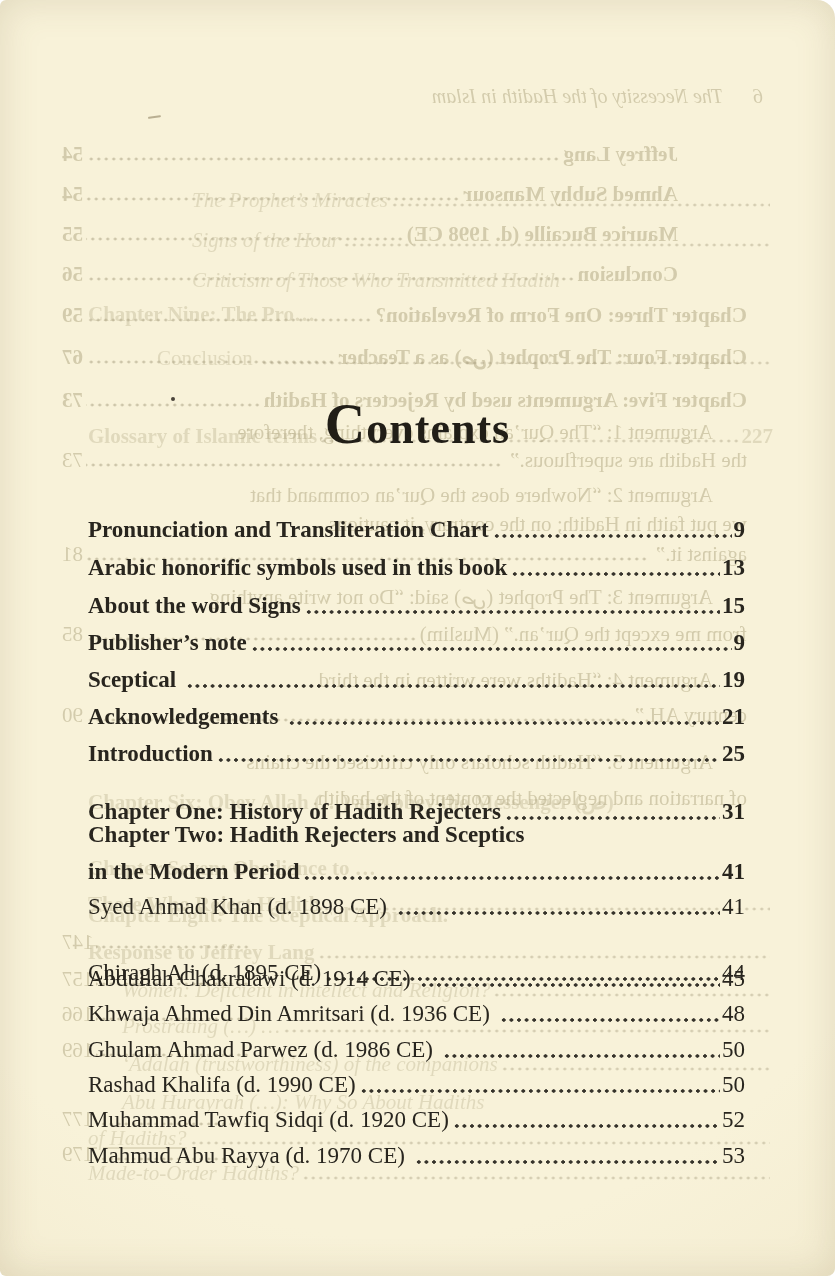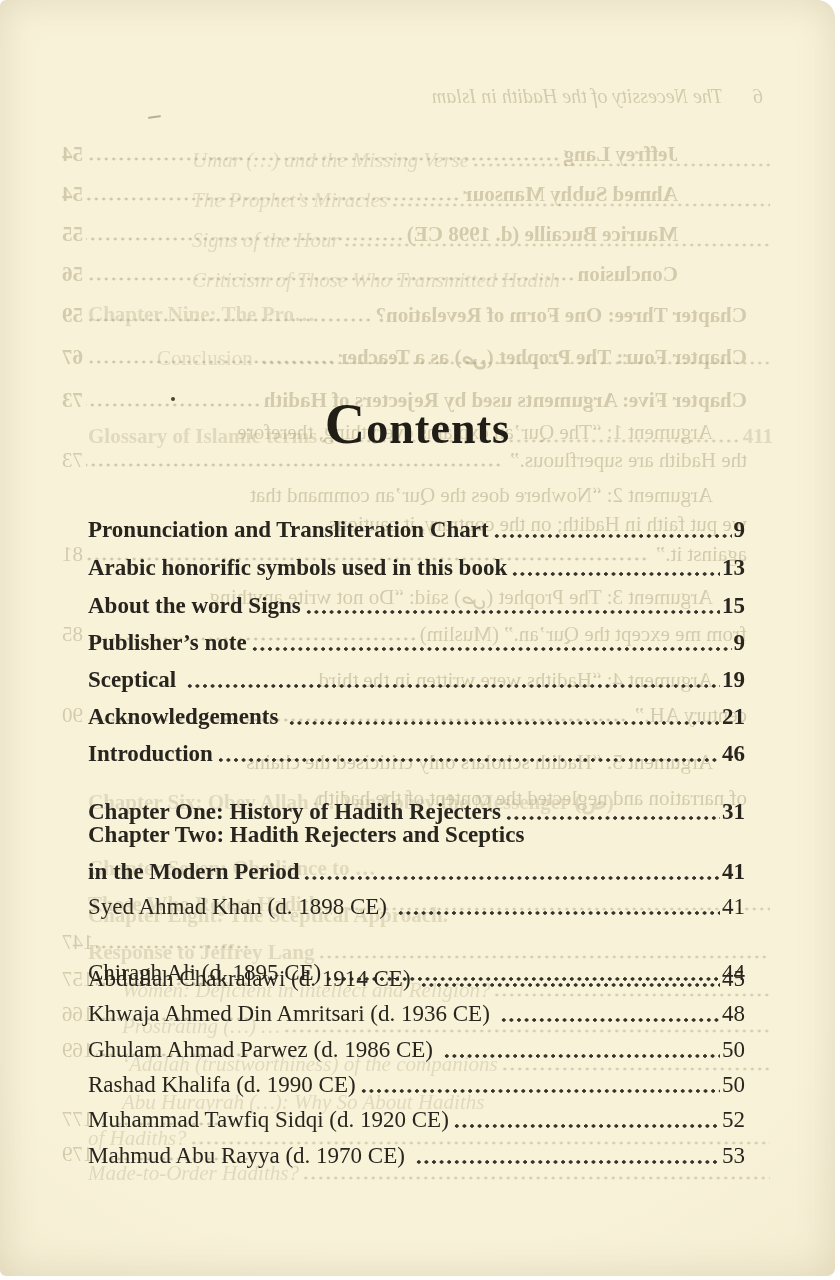--- a/index.html
+++ b/index.html
@@ -71,37 +71,36 @@
       <div class="g-row" style="top: 786px; padding-left: 26px;"><span class="lbl">of narration and neglected the content of the hadith.</span></div>
       <div class="g-row" style="top: 930px; padding-left: 520px;"><span class="lbl"></span><span class="dots"></span><span class="num">147</span></div>
       <div class="g-row" style="top: 967px; padding-left: 520px;"><span class="lbl"></span><span class="dots"></span><span class="num">157</span></div>
       <div class="g-row" style="top: 1002px; padding-left: 520px;"><span class="lbl"></span><span class="dots"></span><span class="num">166</span></div>
       <div class="g-row" style="top: 1038px; padding-left: 520px;"><span class="lbl"></span><span class="dots"></span><span class="num">169</span></div>
       <div class="g-row" style="top: 1107px; padding-left: 520px;"><span class="lbl"></span><span class="dots"></span><span class="num">177</span></div>
       <div class="g-row" style="top: 1142px; padding-left: 520px;"><span class="lbl"></span><span class="dots"></span><span class="num">179</span></div>
     </div>
 
   <div class="ghost ghost-next" id="ghost-next">
-      <div class="g-row g-em" style="top: 148px; padding-left: 130px;"><span class="lbl">Umar (…) and the Missing Verse</span><span class="dots"></span></div>
       <div class="g-row g-em" style="top: 188px; padding-left: 130px;"><span class="lbl">The Prophet’s Miracles</span><span class="dots"></span></div>
       <div class="g-row g-em" style="top: 228px; padding-left: 130px;"><span class="lbl">Signs of the Hour</span><span class="dots"></span></div>
       <div class="g-row g-em" style="top: 268px; padding-left: 130px;"><span class="lbl">Criticism of Those Who Transmitted Hadith</span></div>
       <div class="g-row g-bold" style="top: 302px; padding-left: 26px;"><span class="lbl">Chapter Nine: The Pro…</span></div>
       <div class="g-row" style="top: 346px; padding-left: 95px;"><span class="lbl">Conclusion </span><span class="dots"></span></div>
-      <div class="g-row g-bold" style="top: 424px; padding-left: 26px;"><span class="lbl">Glossary of Islamic terms</span><span class="dots"></span><span class="num">411</span></div>
+      <div class="g-row g-bold" style="top: 424px; padding-left: 26px;"><span class="lbl">Glossary of Islamic terms</span><span class="dots"></span><span class="num">227</span></div>
       <div class="g-row g-bold" style="top: 790px; padding-left: 26px;"><span class="lbl">Chapter Six: Obey Allah (…) and obey the Messenger (ص)</span></div>
       <div class="g-row g-bold" style="top: 856px; padding-left: 26px;"><span class="lbl">Chapter Seven: Obedience to …</span></div>
       <div class="g-row g-bold" style="top: 892px; padding-left: 26px;"><span class="lbl">Those Who Reject Hadith</span><span class="dots"></span></div>
       <div class="g-row g-bold" style="top: 903px; padding-left: 26px;"><span class="lbl">Chapter Eight: The Sceptical Approach.</span></div>
       <div class="g-row g-bold" style="top: 940px; padding-left: 26px;"><span class="lbl">Response to Jeffrey Lang</span><span class="dots"></span></div>
       <div class="g-row g-em" style="top: 978px; padding-left: 60px;"><span class="lbl">Women: Deficient in intellect and Religion?</span><span class="dots"></span></div>
       <div class="g-row g-em" style="top: 1014px; padding-left: 60px;"><span class="lbl">Prostrating (…) …</span><span class="dots"></span></div>
       <div class="g-row g-em" style="top: 1052px; padding-left: 60px;"><span class="lbl">‘Adalah (trustworthiness) of the companions</span><span class="dots"></span></div>
       <div class="g-row g-em" style="top: 1090px; padding-left: 60px;"><span class="lbl">Abu Hurayrah (…): Why So About Hadiths</span></div>
-      <div class="g-row g-em" style="top: 1126px; padding-left: 26px;"><span class="lbl">of Hadiths?</span><span class="dots"></span></div>
+      <div class="g-row g-em" style="top: 1126px; padding-left: 26px; text-decoration: underline;"><span class="lbl">of Hadiths?</span><span class="dots"></span></div>
       <div class="g-row g-em" style="top: 1161px; padding-left: 26px;"><span class="lbl">Made-to-Order Hadiths?</span><span class="dots"></span></div>
     </div>
 
   <div class="content">
     <div class="page-title">Contents</div>
     <div id="toc">
         <div class="toc-row lv-main" style="top: 516px;">
           <span class="lbl">Pronunciation and Transliteration Chart</span>
           <span class="dots"></span>
           <span class="num">9</span>
@@ -127,21 +126,21 @@
           <span class="num">19</span>
         </div>
         <div class="toc-row lv-main" style="top: 703px;">
           <span class="lbl">Acknowledgements </span>
           <span class="dots"></span>
           <span class="num">21</span>
         </div>
         <div class="toc-row lv-main" style="top: 740px;">
           <span class="lbl">Introduction</span>
           <span class="dots"></span>
-          <span class="num">46</span>
+          <span class="num">25</span>
         </div>
         <div class="toc-row lv-main" style="top: 782px; margin-top: 16px;">
           <span class="lbl">Chapter One: History of Hadith Rejecters</span>
           <span class="dots"></span>
           <span class="num">31</span>
         </div>
         <div class="toc-row lv-main" style="top: 821px;">
           <span class="lbl">Chapter Two: Hadith Rejecters and Sceptics</span>
         </div>
         <div class="toc-row lv-main" style="top: 858px;">

